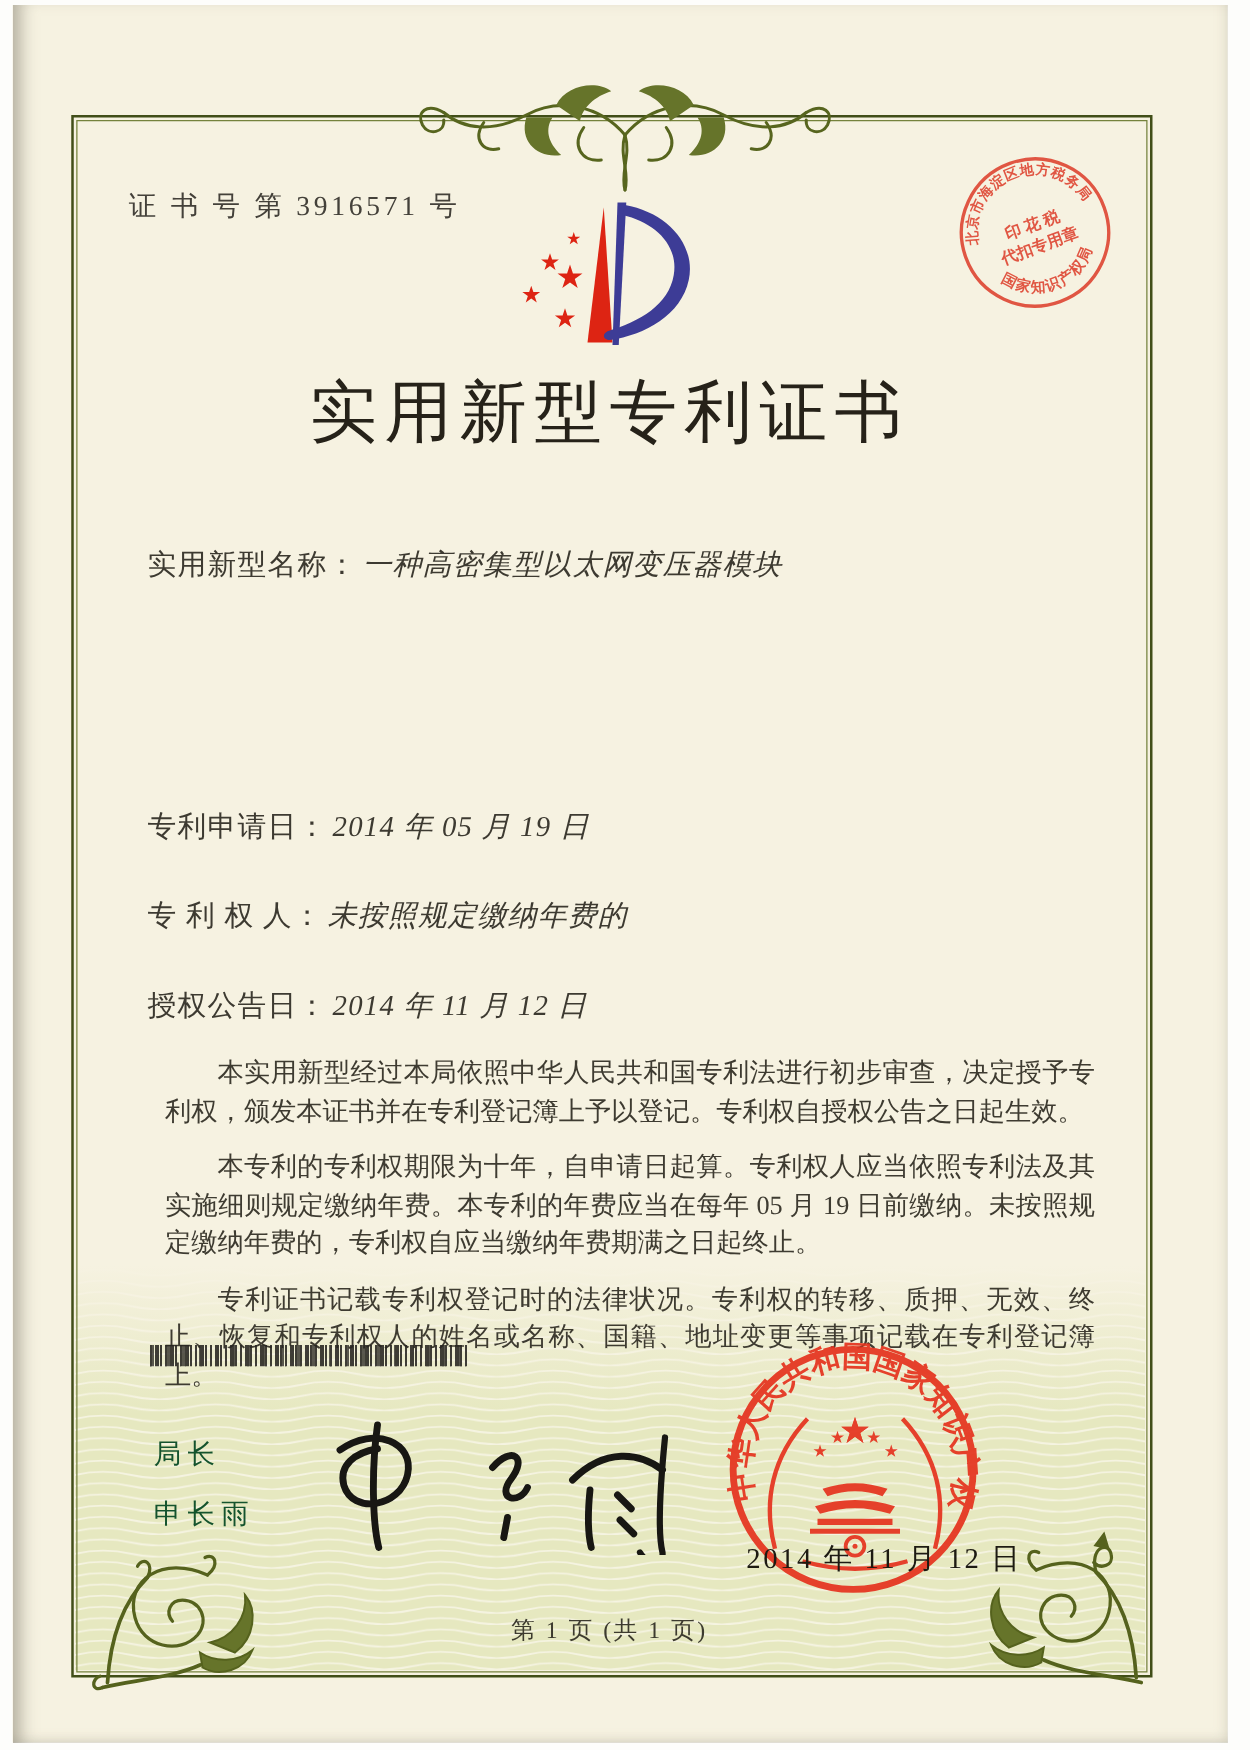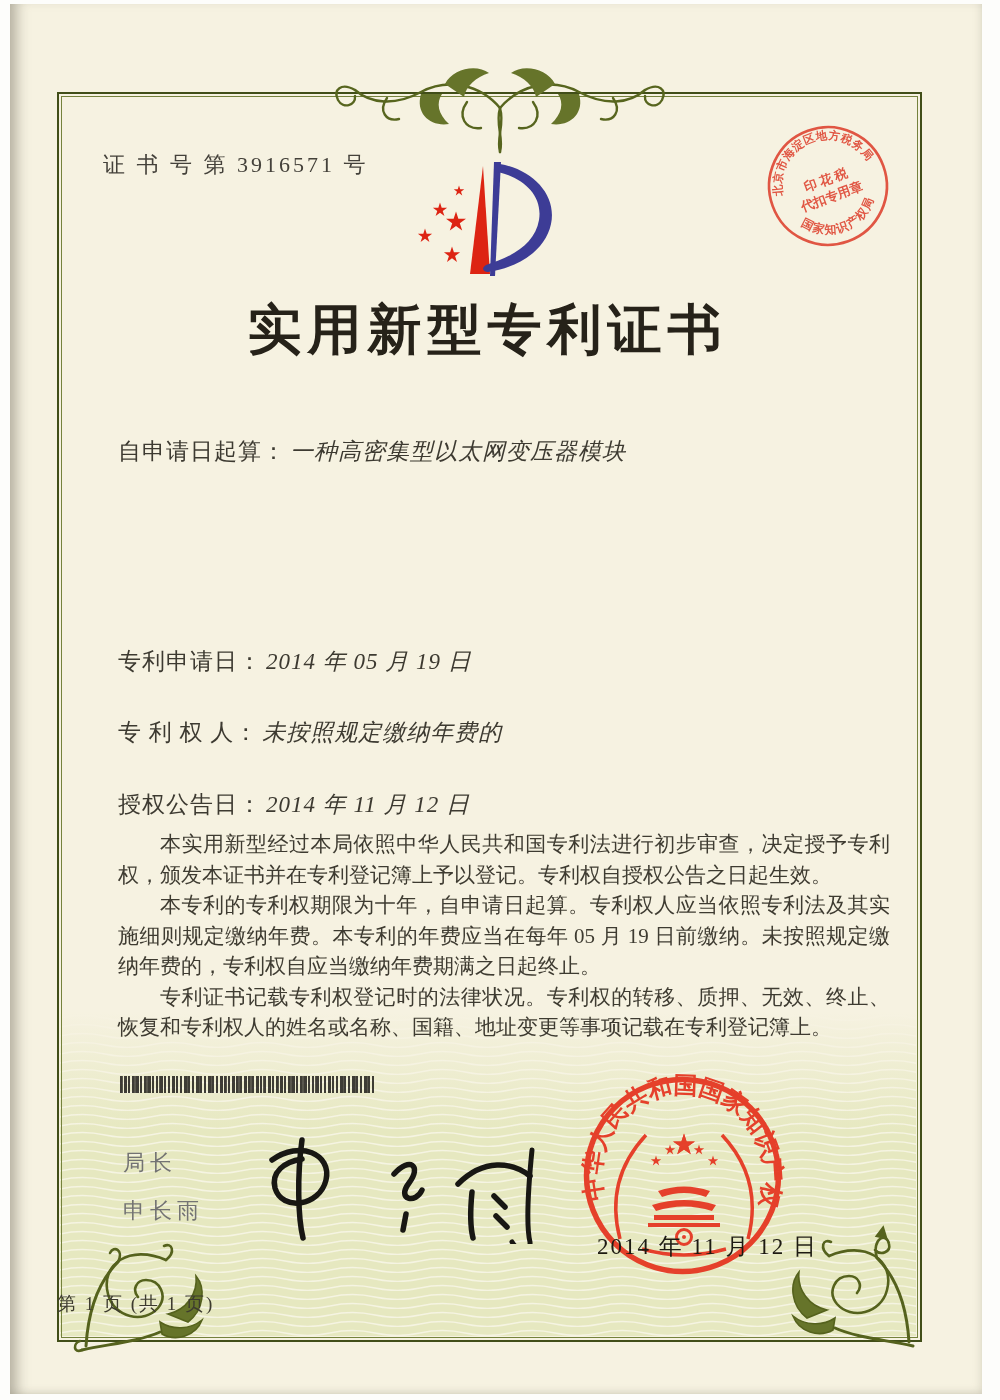--- a/index.html
+++ b/index.html
@@ -13,45 +13,45 @@
   .wave-fade{position:absolute;left:0;top:0;width:100%;height:120px;
              background:linear-gradient(to bottom,#f6f2e1 0%,rgba(246,242,225,0) 100%);}
   
   .frame{position:absolute;left:57px;top:92px;width:861px;height:1246px;border:2.6px solid #414e18;z-index:3;pointer-events:none;}
   .frame::after{content:"";position:absolute;inset:2px;border:1.4px solid #75823c;}
   .ornament{position:absolute;z-index:4;pointer-events:none;}
   
   .cert-no{position:absolute;left:103px;top:150px;font-size:22px;letter-spacing:3px;color:#44413a;z-index:5;}
   .logo{position:absolute;left:408px;top:158px;z-index:5;}
   .tax-stamp{position:absolute;left:764px;top:122px;width:128px;height:128px;transform:rotate(-20deg);z-index:5;opacity:.92;}
-  .title{position:absolute;left:57px;top:294px;width:861px;text-align:center;font-size:54px;font-weight:bold;
+  .title{position:absolute;left:57px;top:294px;width:861px;text-align:center;font-size:54px;font-weight:normal;
          letter-spacing:6px;color:#262219;z-index:5;margin:0;}
   
   .field{position:absolute;left:118px;font-size:23px;color:#3d3a31;letter-spacing:1px;z-index:5;white-space:nowrap;}
   .field .val{margin-left:4px;font-style:italic;}
   
   .body-text{position:absolute;left:118px;top:829px;width:772px;font-size:21px;line-height:30.5px;
              color:#3e3b31;text-align:justify;z-index:5;}
-  .body-text p{margin:0;text-indent:2em;}
+  .body-text p{margin:14px;text-indent:2em;}
   
   .barcode{position:absolute;left:120px;top:1076px;width:254px;height:17px;z-index:5;opacity:.88;
     background:
       repeating-linear-gradient(90deg,#262420 0 2px,transparent 2px 4px),
       repeating-linear-gradient(90deg,#262420 0 1px,transparent 1px 6px),
       repeating-linear-gradient(90deg,rgba(38,36,32,.85) 0 3px,transparent 3px 13px);}
   
-  .issuer{position:absolute;left:123px;top:1148px;z-index:5;color:#737373;
+  .issuer{position:absolute;left:123px;top:1148px;z-index:5;color:#14532d;
           font-family:"Liberation Sans","DejaVu Sans",sans-serif;}
   .issuer .line{font-size:22px;letter-spacing:5px;}
   .issuer .line+.line{margin-top:18px;}
   .signature{position:absolute;left:246px;top:1126px;z-index:6;}
   
   .seal{position:absolute;left:580px;top:1073px;z-index:5;opacity:.93;}
   .seal-date{position:absolute;left:597px;top:1231px;font-size:23px;letter-spacing:2px;color:#1d1a12;z-index:6;white-space:nowrap;}
-  .footer{position:absolute;left:57px;top:1291px;width:861px;font-size:19px;
+  .footer{position:absolute;left:57px;top:1291px;width:861px;text-align:center;font-size:19px;
           letter-spacing:2px;color:#3d3b2f;z-index:5;}
 </style>
 </head>
 <body>
 
 <div class="page">
   <div class="paper"></div>
 
   <div class="waves">
     <svg width="856" height="324">
@@ -138,21 +138,21 @@
     <text font-size="11.5" fill="#df4936" letter-spacing="1" font-weight="bold">
       <textPath href="#taxBot">国家知识产权局</textPath>
     </text>
     <text x="62" y="60" text-anchor="middle" font-size="12.5" font-weight="bold" fill="#df4936">印 花 税</text>
     <text x="62" y="77" text-anchor="middle" font-size="12.5" font-weight="bold" fill="#df4936">代扣专用章</text>
   </svg>
 
   <h1 class="title">实用新型专利证书</h1>
 
   <div class="field" style="top:436px;">
-    <span>自申请日起算：</span><span class="val">一种高密集型以太网变压器模块</span>
+    <span>实用新型名称：</span><span class="val">一种高密集型以太网变压器模块</span>
   </div>
   <div class="field" style="top:646px;">
     <span>专利申请日：</span><span class="val">2014 年 05 月 19 日</span>
   </div>
   <div class="field" style="top:717px;">
     <span>专 利 权 人：</span><span class="val">未按照规定缴纳年费的</span>
   </div>
   <div class="field" style="top:789px;">
     <span>授权公告日：</span><span class="val">2014 年 11 月 12 日</span>
   </div>

